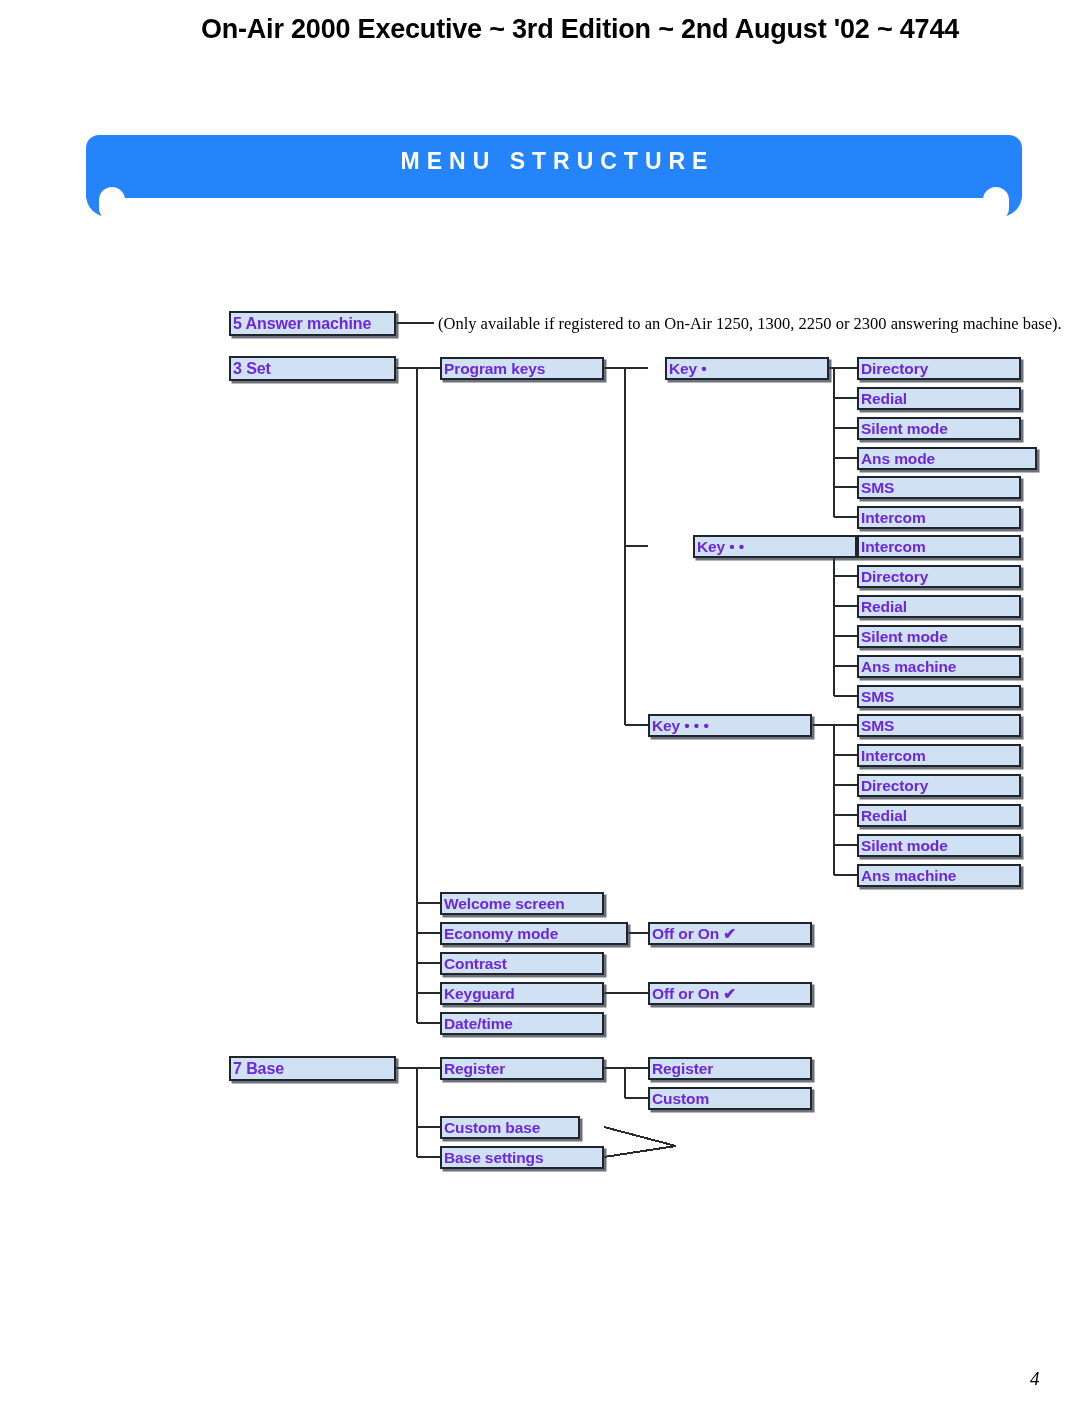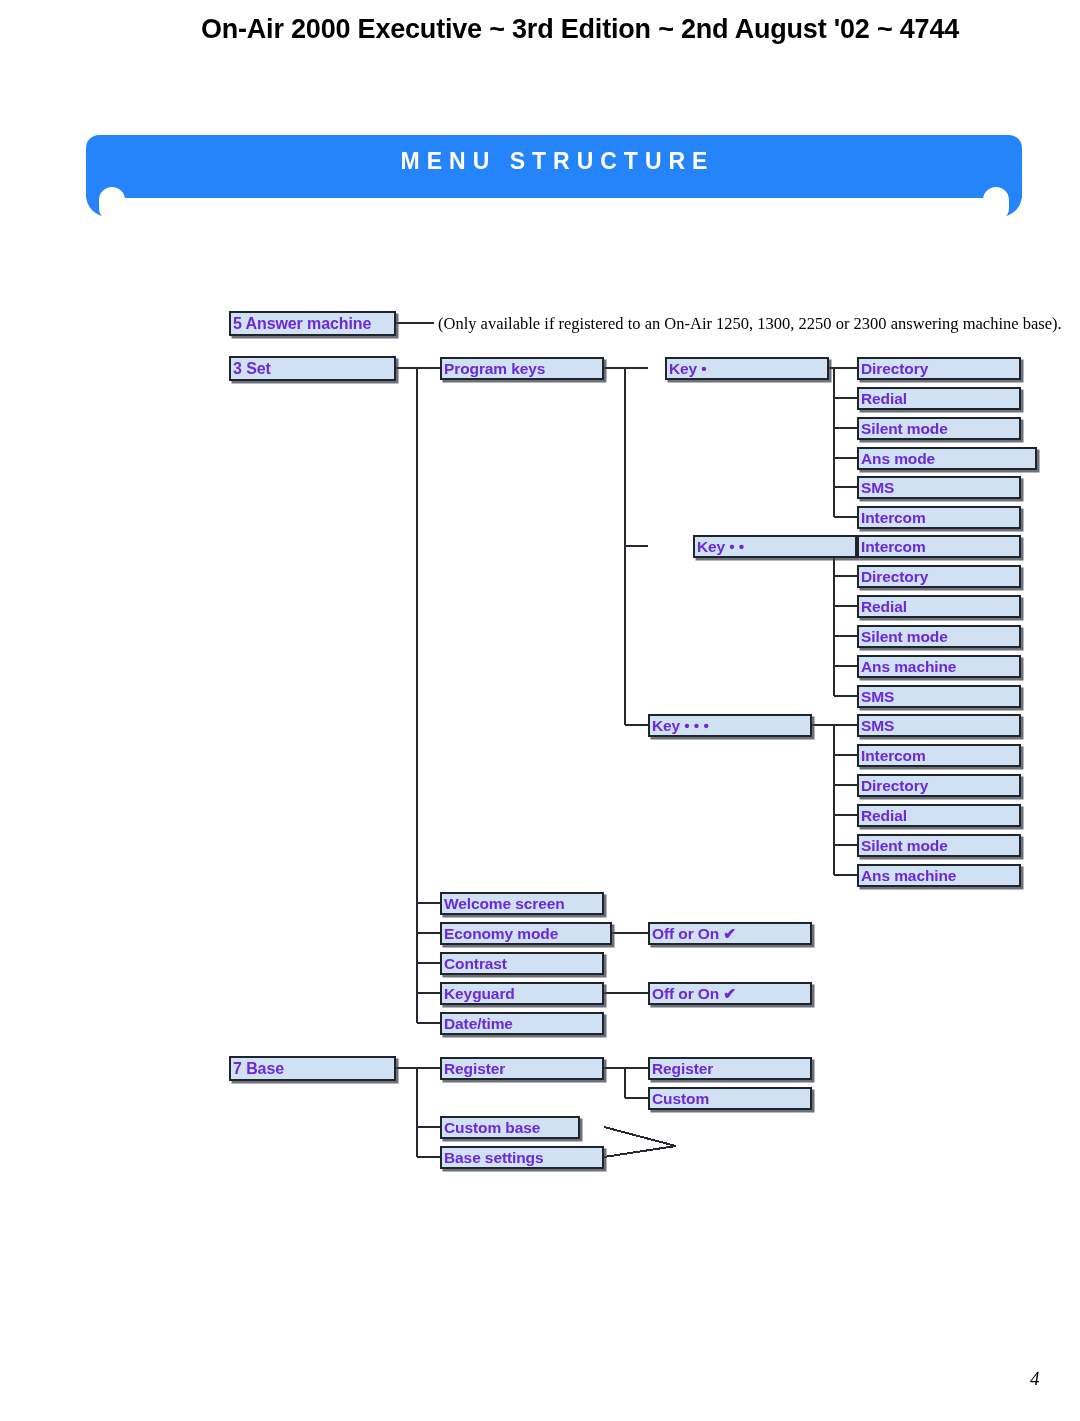--- a/index.html
+++ b/index.html
@@ -240,21 +240,21 @@
   <div class="node root" style="left:229px; top:311px; width:167px;">5 Answer machine</div>
 
   <div class="note" style="left:438px; top:313px;">(Only available if registered to an On-Air 1250, 1300, 2250 or 2300 answering machine base).</div>
 
   <div class="node root" style="left:229px; top:356px; width:167px;">3 Set</div>
 
   <div class="node" style="left:440px; top:357px; width:164px;">Program keys</div>
 
   <div class="node" style="left:440px; top:892px; width:164px;">Welcome screen</div>
 
-  <div class="node" style="left:440px; top:922px; width:172px;">Economy mode</div>
+  <div class="node" style="left:440px; top:922px; width:188px;">Economy mode</div>
 
   <div class="node" style="left:648px; top:922px; width:164px;">Off or On ✔</div>
 
   <div class="node" style="left:440px; top:952px; width:164px;">Contrast</div>
 
   <div class="node" style="left:440px; top:982px; width:164px;">Keyguard</div>
 
   <div class="node" style="left:648px; top:982px; width:164px;">Off or On ✔</div>
 
   <div class="node" style="left:440px; top:1012px; width:164px;">Date/time</div>

